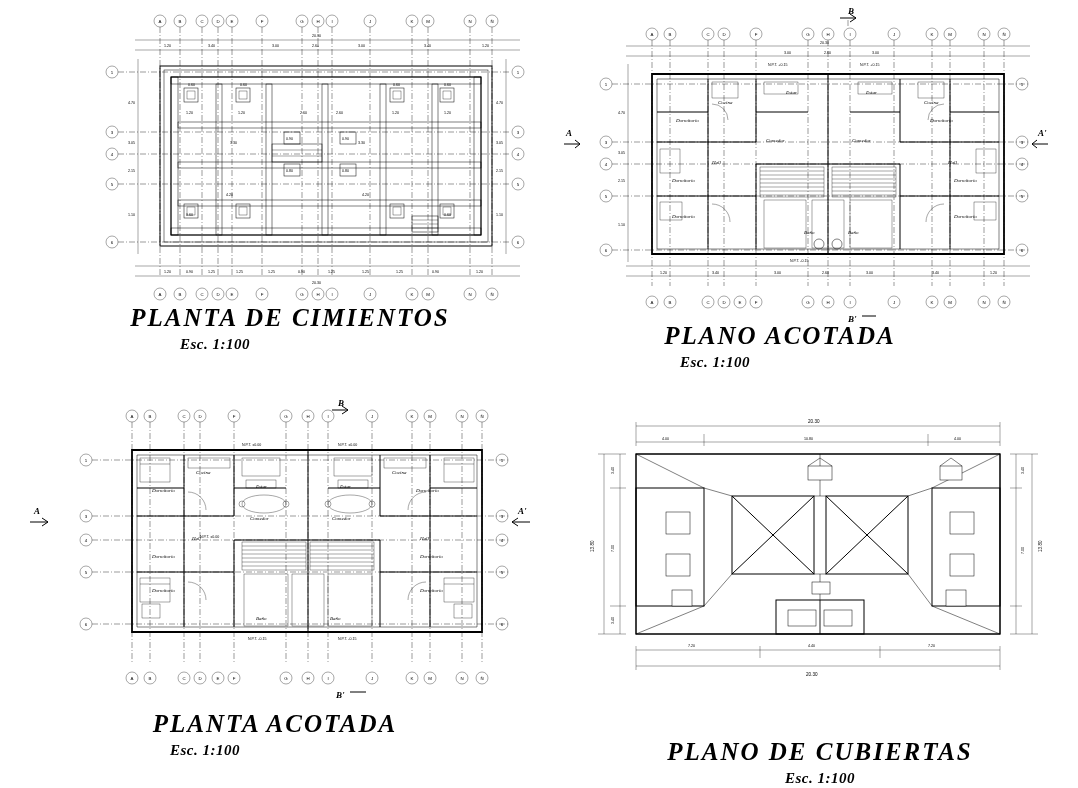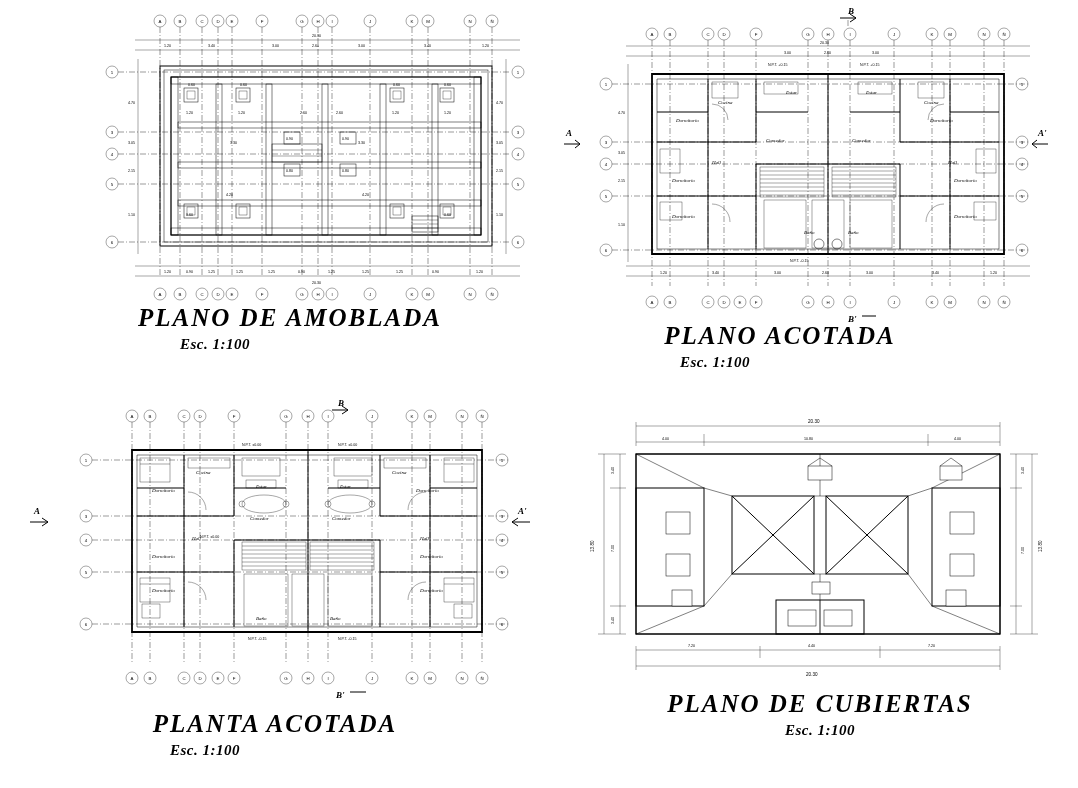--- a/index.html
+++ b/index.html
@@ -252,21 +252,21 @@
           <circle class="vthin" cx="388" cy="290" r="6"></circle>
             <text class="bub" x="388" y="292">M</text>
           <circle class="vthin" cx="430" cy="290" r="6"></circle>
             <text class="bub" x="430" y="292">N</text>
           <circle class="vthin" cx="452" cy="290" r="6"></circle>
             <text class="bub" x="452" y="292">Ñ</text>
         </g>
       </g>
     </svg>
     <div class="caption" style="top:300px;left:0;">
-      <div class="cap-title">PLANO  DE  AMOBLADA</div>
+      <div class="cap-title">PLANTA  DE  CIMIENTOS</div>
       <div class="cap-scale" style="margin-left:-150px;">Esc.  1:100</div>
     </div>
   </div>
 
   <div class="quad" style="left:560px;top:4px;width:500px;height:320px;">
     <svg viewBox="0 0 500 320" width="500" height="320">
 
       <g>
         <text class="axlab" x="288" y="10">B</text>
         <line class="med" x1="280" y1="14" x2="296" y2="14"></line>
@@ -855,18 +855,18 @@
         <line class="vthin" x1="180" y1="242" x2="180" y2="254"></line>
         <line class="vthin" x1="300" y1="242" x2="300" y2="254"></line>
         <line class="vthin" x1="420" y1="242" x2="420" y2="266"></line>
         <text class="tx" x="108" y="243">7.20</text>
         <text class="tx" x="228" y="243">4.40</text>
         <text class="tx" x="348" y="243">7.20</text>
         <text class="tx2" x="226" y="272">20.30</text>
       </g>
     </svg>
     <div class="caption" style="top:286px;left:0;">
-      <div class="cap-title" style="margin-left:10px;">PLANO  DE  CUBIERTAS</div>
+      <div class="cap-title" style="margin-left:10px;margin-top:48px;">PLANO  DE  CUBIERTAS</div>
       <div class="cap-scale" style="margin-left:10px;">Esc.  1:100</div>
     </div>
   </div>
 
 </div>
 
 </body></html>

